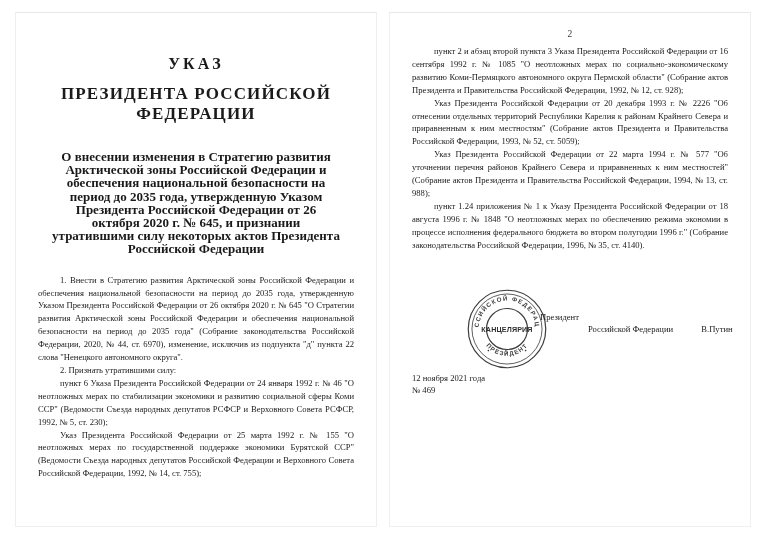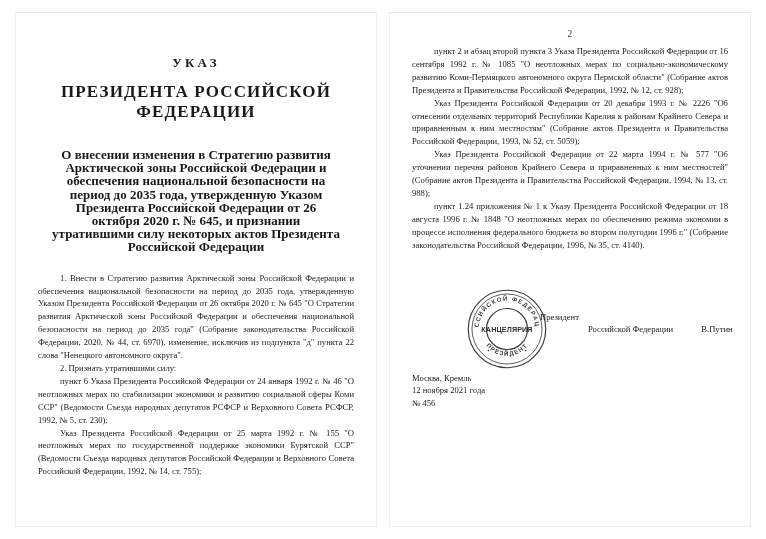--- a/index.html
+++ b/index.html
@@ -45,21 +45,21 @@
     font-size: 9.5px;
     color: #3b3b3b;
     height: 14px;
     line-height: 14px;
     letter-spacing: .2px;
   }
 
   .doc-title {
     text-align: center;
     font-weight: bold;
-    font-size: 13px;
+    font-size: 16px;
     letter-spacing: 3.2px;
     margin: 14px 0 0 0;
   }
   .doc-subtitle {
     text-align: center;
     font-weight: bold;
     font-size: 17px;
     letter-spacing: 1.15px;
     margin: 11px 0 0 0;
   }
@@ -196,19 +196,18 @@
       <div class="sign-text">
         <span class="sign-role">Президент</span>
         <span class="sign-row">
           <span>Российской Федерации</span>
           <span class="sign-name">В.Путин</span>
         </span>
       </div>
     </div>
 
     <div class="footer-block">
-      <div>Москва, Кремль</div>
       <div>12 ноября 2021 года</div>
-      <div>№ 456</div>
+      <div>№ 469</div>
     </div>
 
   </div>
 </div>
 
 </body></html>

